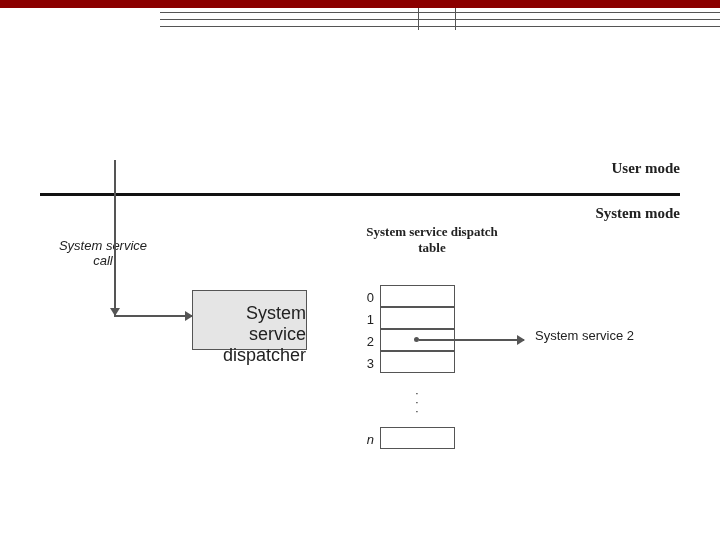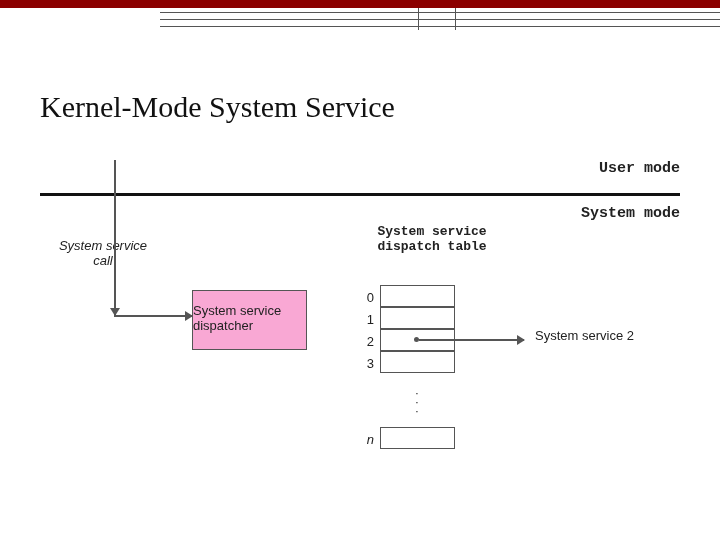--- a/index.html
+++ b/index.html
@@ -5,22 +5,22 @@
   html,body{margin:0;padding:0;width:720px;height:540px;background:#fff;font-family:Verdana,Geneva,sans-serif;color:#000;}
   .slide{position:relative;width:720px;height:540px;}
   .topbar{position:absolute;left:0;top:0;width:720px;height:8px;background:#8b0000;}
   .greyrow{position:absolute;top:8px;left:0;width:720px;height:22px;}
   .hline{position:absolute;height:1px;background:#555;left:0;}
   
   .vline{position:absolute;width:1px;background:#555;}
   .title{position:absolute;left:40px;top:90px;font-size:30px;font-family:Georgia,serif;color:#111;}
   
   .label{position:absolute;font-size:13px;color:#222;}
-  .labelbold{font-family:Liberation Mono, monospace;font-weight:600;}
-  .box{position:absolute;border:1px solid #555;background:#f9a8d4;text-align:left;font-size:13px;color:#222;box-sizing:border-box;}
+  .labelbold{font-family:Liberation Serif, serif;font-weight:600;}
+  .box{position:absolute;border:1px solid #555;background:#e5e5e5;text-align:right;font-size:18px;color:#222;box-sizing:border-box;}
   .tablecell{position:absolute;border:1px solid #555;background:#fff;box-sizing:border-box;}
   .idx{position:absolute;font-size:13px;color:#222;text-align:right;width:14px;}
   .dot{position:absolute;width:5px;height:5px;border-radius:50%;background:#555;}
   
   .modeline{position:absolute;left:40px;right:40px;top:193px;height:3px;background:#111;}
   
   .arrow-down{position:absolute;width:2px;background:#555;}
   .arrow-down::after{content:"";position:absolute;left:-4px;bottom:-1px;border-left:5px solid transparent;border-right:5px solid transparent;border-top:8px solid #555;}
   .arrow-right{position:absolute;height:2px;background:#555;}
   .arrow-right::after{content:"";position:absolute;right:-1px;top:-4px;border-top:5px solid transparent;border-bottom:5px solid transparent;border-left:8px solid #555;}
@@ -33,21 +33,20 @@
   <div class="topbar"></div>
 
   <div class="greyrow">
     <div class="hline" style="top:4px;left:160px;width:560px;"></div>
     <div class="hline" style="top:11px;left:160px;width:560px;"></div>
     <div class="hline" style="top:18px;left:160px;width:560px;"></div>
     <div class="vline" style="left:418px;top:0;height:22px;"></div>
     <div class="vline" style="left:455px;top:0;height:22px;"></div>
   </div>
 
-  <div class="title">Kernel-Mode System Service</div>
 
   <div class="label labelbold" style="right:40px;top:160px;font-size:15px;">User mode</div>
   <div class="modeline"></div>
   <div class="label labelbold" style="right:40px;top:205px;font-size:15px;">System mode</div>
 
   <div class="label" style="left:48px;top:238px;width:110px;text-align:center;font-style:italic;">System service call</div>
   <div class="arrow-down" style="left:114px;top:160px;height:155px;"></div>
 
   <div style="position:absolute;left:114px;top:315px;width:60px;height:2px;background:#555;"></div>
   <div class="arrow-right" style="left:172px;top:315px;width:20px;"></div>

